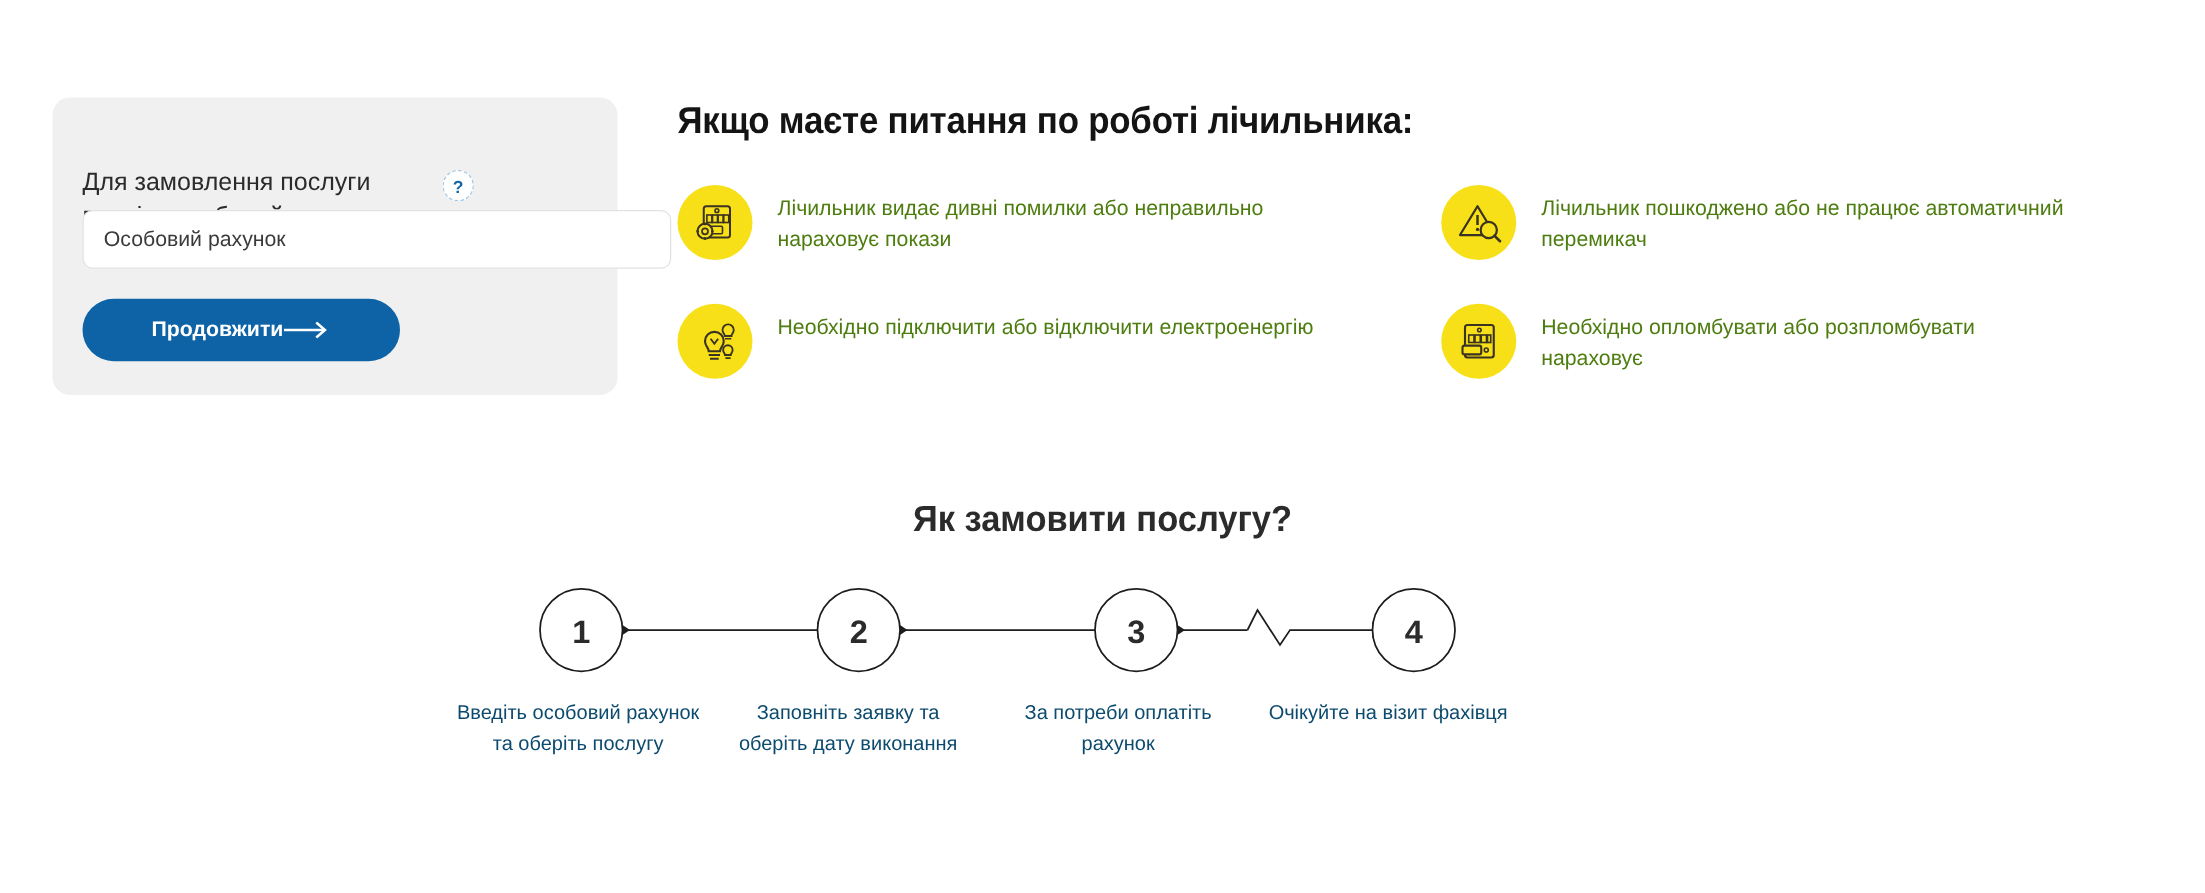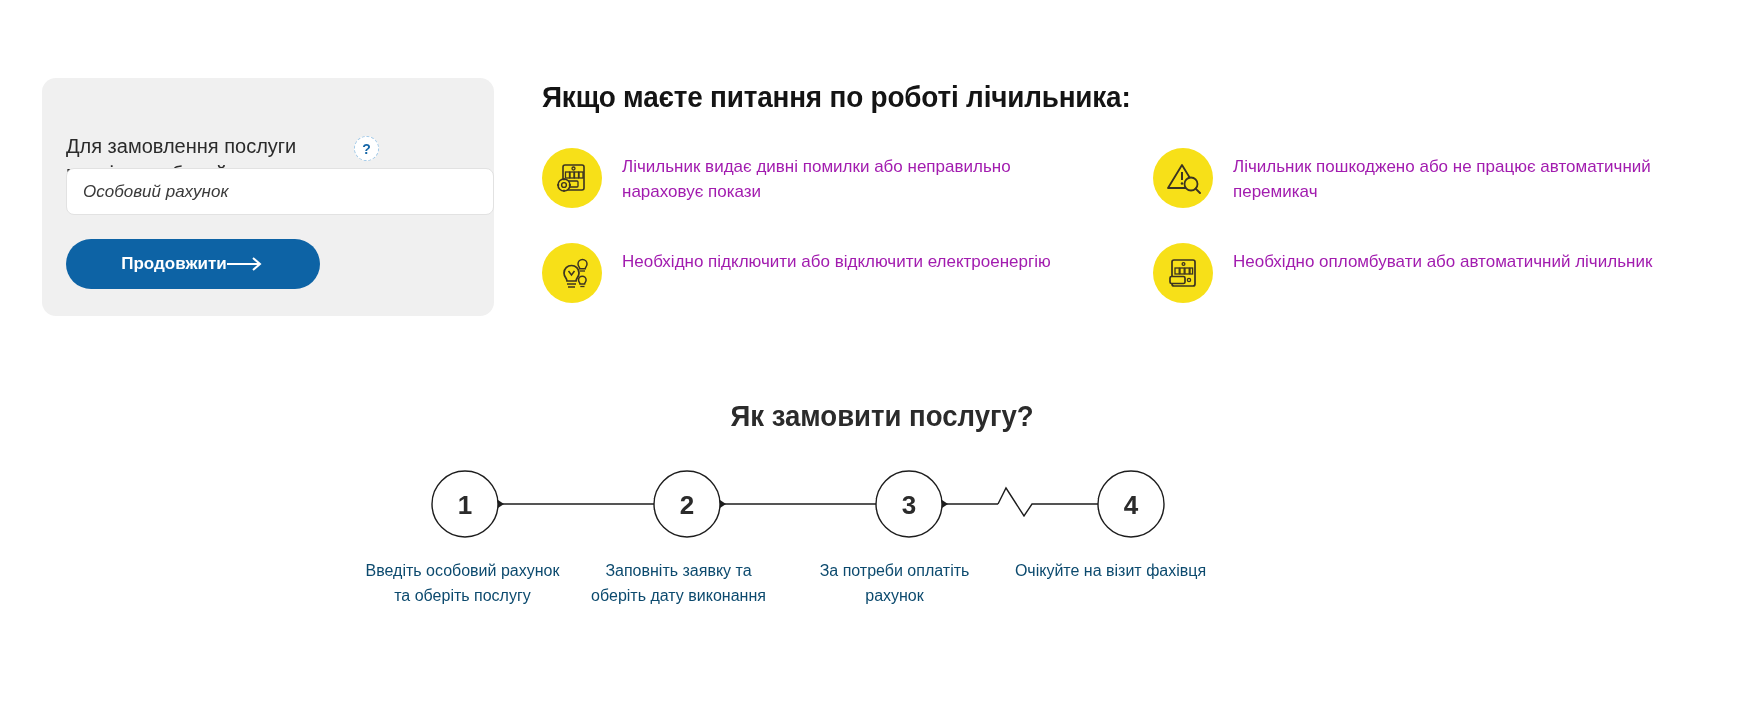--- a/index.html
+++ b/index.html
@@ -29,25 +29,24 @@
   .help-icon {
     margin-left: 10px; margin-top: 3px;
     width: 25px; height: 25px; border-radius: 50%;
     border: 1px dashed #9ec8e8; background: #ffffff;
     color: #1667a8; font-size: 14px; font-weight: bold;
     display: flex; align-items: center; justify-content: center;
     flex: 0 0 auto;
   }
   .account-input {
     position: absolute; left: 24px; top: 90px;
-    width: 428px; height: 47px;
+    width: 471px; height: 47px;
     background: #ffffff; border: 1px solid #e2e2e2; border-radius: 8px;
     padding: 0 16px; font-size: 17px; color: #3a3a3a;
     font-family: "Liberation Sans", sans-serif;
-    font-style: italic;
   }
   .account-input::placeholder { color: #3a3a3a; opacity: 1; }
   .continue-btn {
     position: absolute; left: 24px; top: 161px;
     width: 254px; height: 50px;
     background: #0d63a5; border: none; border-radius: 25px;
     color: #ffffff; font-size: 17px; font-weight: bold;
     font-family: "Liberation Sans", sans-serif;
     display: flex; align-items: center; justify-content: center;
     cursor: pointer;
@@ -70,21 +69,21 @@
     width: 611px; height: 95px;
     display: flex; align-items: flex-start; gap: 20px;
   }
   .q-icon {
     flex: 0 0 auto;
     width: 60px; height: 60px; border-radius: 50%;
     background: #f7e018;
     display: flex; align-items: center; justify-content: center;
   }
   .q-text {
-    font-size: 17px; line-height: 25px; color: #a21caf;
+    font-size: 17px; line-height: 25px; color: #4d7c0f;
     padding-top: 6px; max-width: 430px;
   }
 
   
   .steps-title {
     position: absolute; left: 0; top: 400px; width: 1764px;
     text-align: center;
     font-size: 29px; font-weight: bold; color: #2b2b2b;
     transform: scaleX(0.95);
   }
@@ -187,21 +186,21 @@
           <rect x="9" y="7" width="23" height="26" rx="2" fill="none" stroke="#3b3322" stroke-width="1.7"></rect>
           <rect x="12" y="15" width="4.2" height="6" fill="none" stroke="#3b3322" stroke-width="1.3"></rect>
           <rect x="17" y="15" width="4.2" height="6" fill="none" stroke="#3b3322" stroke-width="1.3"></rect>
           <rect x="22" y="15" width="4.2" height="6" fill="none" stroke="#3b3322" stroke-width="1.3"></rect>
           <rect x="27" y="15" width="2.6" height="6" fill="none" stroke="#3b3322" stroke-width="1.3"></rect>
           <circle cx="20.5" cy="11" r="1.4" fill="none" stroke="#3b3322" stroke-width="1.3"></circle>
           <rect x="7" y="23.5" width="15" height="7" rx="1.6" fill="#f7e018" stroke="#3b3322" stroke-width="1.7"></rect>
           <circle cx="26" cy="27" r="1.6" fill="none" stroke="#3b3322" stroke-width="1.3"></circle>
         </svg>
       </div>
-      <div class="q-text">Необхідно опломбувати або автоматичний лічильник</div>
+      <div class="q-text">Необхідно опломбувати або розпломбувати нараховує</div>
     </div>
 
   </div>
 
   <div class="steps-title">Як замовити послугу?</div>
 
   <div class="steps-wrap">
     <svg class="steps-svg" width="820" height="90" viewBox="0 0 820 90">
 
       <line x1="108" y1="42" x2="270" y2="42" stroke="#1d1d1d" stroke-width="1.4"></line>

